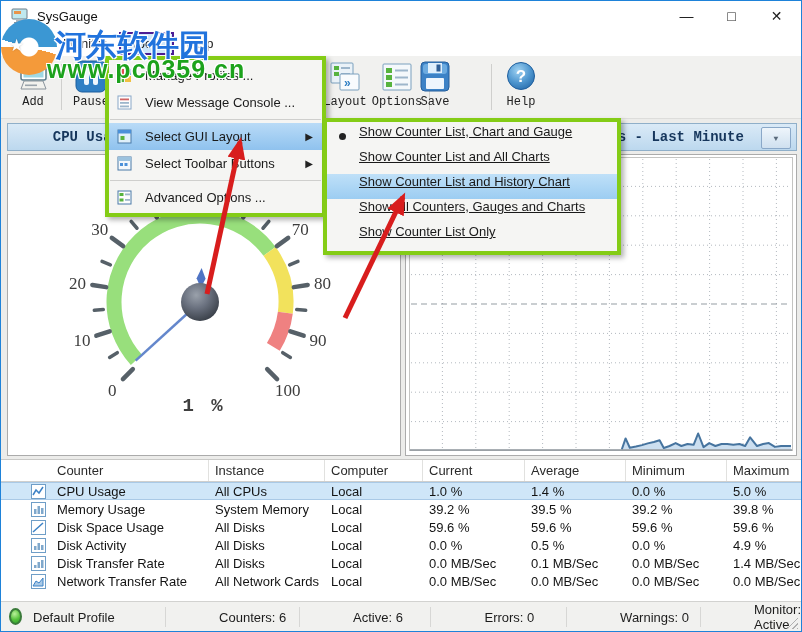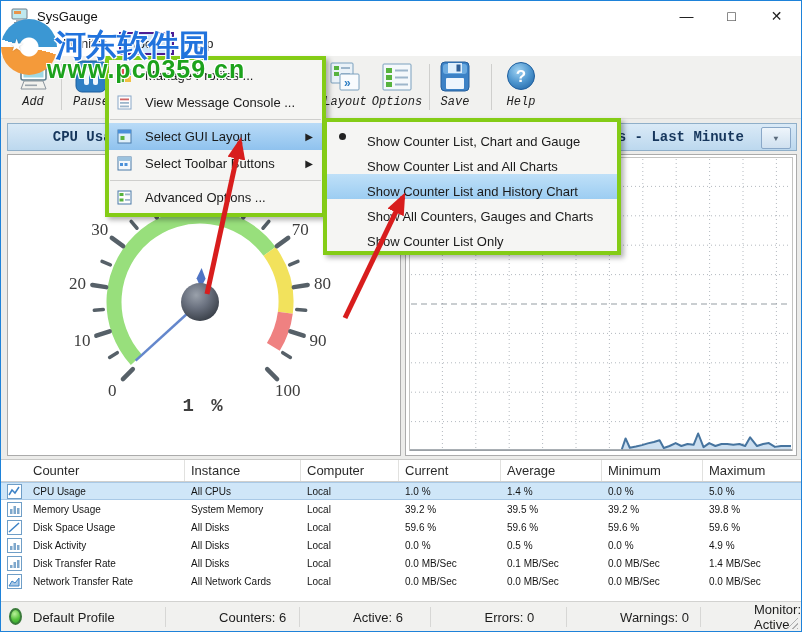--- a/index.html
+++ b/index.html
@@ -16,44 +16,44 @@
   .win-controls{position:absolute;right:2px;top:0;height:30px;display:flex;}
   .win-btn{width:45px;height:30px;display:flex;align-items:center;justify-content:center;font-size:14px;color:#222;}
   
   .menubar{position:absolute;left:0;top:30px;width:100%;height:25px;background:#fff;display:flex;align-items:center;padding-left:6px;}
   .menubar .mitem{padding:2px 10px;margin-right:2px;border:1px solid transparent;}
   .menubar .mitem.active{background:#cfe7fb;border:2px solid #4c1d95;}
   
   .toolbar{position:absolute;left:0;top:55px;width:100%;height:63px;background:#f1f1ef;border-bottom:1px solid #dddddb;}
   .tbtn{position:absolute;top:2px;width:56px;height:58px;display:flex;flex-direction:column;align-items:center;justify-content:flex-start;}
   .tbtn .ticon{width:34px;height:34px;margin-top:2px;}
-  .tbtn .tlabel{font-family:"Liberation Mono","DejaVu Sans Mono",monospace;font-size:12px;color:#222;margin-top:1px;white-space:nowrap;font-style:italic;}
+  .tbtn .tlabel{font-family:"Liberation Mono","DejaVu Sans Mono",monospace;font-size:12px;color:#222;margin-top:1px;white-space:nowrap;}
   .tsep{position:absolute;top:8px;width:1px;height:46px;background:#cfcfcd;}
   
   .main{position:absolute;left:0;top:118px;width:100%;height:340px;background:#ececea;}
   .panel{position:absolute;top:4px;height:333px;}
   .panel-header{height:28px;background:linear-gradient(#daeaf7,#bcd8ee);border:1px solid #8fafc9;
     display:flex;align-items:center;justify-content:center;
     font-family:"Liberation Mono","DejaVu Sans Mono",monospace;font-weight:bold;font-size:14px;color:#16365c;
     white-space:nowrap;overflow:hidden;position:relative;}
   .panel-body{position:absolute;left:0;top:31px;right:0;bottom:0;background:#fff;border:1px solid #ababab;overflow:hidden;}
   .panel-left{left:6px;width:394px;}
   .panel-right{left:404px;width:392px;}
   .gauge-value{position:absolute;left:0;right:0;top:240px;text-align:center;
     font-family:"Liberation Mono","DejaVu Sans Mono",monospace;font-size:19px;font-weight:bold;color:#3f3f3f;letter-spacing:3px;}
   .hdr-dropdown{position:absolute;right:5px;top:3px;width:30px;height:22px;background:linear-gradient(#eef5fb,#cfe0ef);
     border:1px solid #8aa8c8;border-radius:2px;display:flex;align-items:center;justify-content:center;
     font-size:8px;color:#5a6b7c;}
   
   .ctable{position:absolute;left:0;top:458px;width:100%;height:142px;background:#fff;border-top:1px solid #c9c9c7;}
-  .trow,.thead{display:grid;grid-template-columns:26px 158px 116px 98px 102px 101px 101px auto;align-items:center;}
+  .trow,.thead{display:grid;grid-template-columns:26px 158px 116px 98px 102px 101px 101px auto;align-items:center;padding-left:24px;}
   .thead{height:22px;border-bottom:1px solid #cfcfcd;color:#2a2a2a;}
   .thead .hcell{height:100%;display:flex;align-items:center;padding-left:6px;border-right:1px solid #e1e1df;}
   .thead .hcell.noborder{border-right:none;}
-  .trow{height:18px;font-size:10px;color:#141414;}
+  .trow{height:18px;font-size:13px;color:#141414;}
   .trow .cell{padding-left:6px;white-space:nowrap;overflow:hidden;}
   .trow.selected{background:#cfe6f8;box-shadow:inset 0 1px 0 #a9c9e6, inset 0 -1px 0 #a9c9e6;}
   .row-icon{width:15px;height:15px;margin-left:6px;display:block;}
   
   .statusbar{position:absolute;left:0;top:600px;width:100%;height:31px;background:#f1f1ef;border-top:1px solid #d2d2d0;
     display:flex;align-items:center;font-size:13px;color:#1c1c1c;gap:43px;}
   .scell{height:20px;display:flex;align-items:center;border-right:1px solid #d7d7d5;padding-left:10px;}
   .scell.first{width:190px;padding-left:32px;position:relative;}
   .led{position:absolute;left:8px;top:1px;width:13px;height:17px;border-radius:50%;
     background:radial-gradient(circle at 40% 30%,#b9f09a,#55c23a 55%,#2f9f2f);border:2px solid #3a7a3a;}
@@ -64,21 +64,21 @@
   
   .menu{position:absolute;background:#f5f5f3;border:4px solid #84cc16;box-shadow:3px 3px 5px rgba(0,0,0,.3);padding:2px 0;z-index:50;}
   .tools-menu{left:104px;top:55px;width:221px;}
   .menu-item{height:27px;display:flex;align-items:center;position:relative;padding-left:8px;}
   .menu-item .micon{width:15px;height:15px;flex:0 0 auto;}
   .menu-item .mlabel{margin-left:13px;white-space:nowrap;}
   .menu-item.highlighted{background:linear-gradient(#b9dbf7,#8fc2ee);}
   .menu-item .subarrow{position:absolute;right:9px;font-size:10px;color:#222;}
   .menu-sep{height:1px;background:#cfcfcd;margin:3px 1px;}
   .layout-submenu{left:322px;top:117px;width:298px;z-index:55;}
-  .sub-item{height:25px;display:flex;align-items:flex-end;position:relative;padding-left:40px;white-space:nowrap;}
+  .sub-item{height:25px;display:flex;align-items:flex-start;position:relative;padding-left:32px;white-space:nowrap;text-decoration:underline;}
   .sub-item.highlighted{background:linear-gradient(#bfe0f8,#9ccdf2);}
   .sub-item .bullet{position:absolute;left:12px;top:9px;width:7px;height:7px;border-radius:50%;background:#222;}
   
   .arrows{position:absolute;left:0;top:0;width:802px;height:632px;z-index:60;pointer-events:none;}
   .watermark{position:absolute;left:0;top:10px;z-index:70;pointer-events:none;}
   .wm-logo{position:absolute;left:0;top:8px;width:56px;height:56px;border-radius:50%;
     background:
       radial-gradient(circle at 50% 50%, #ffffff 0 9px, rgba(255,255,255,0) 10px),
       conic-gradient(from 130deg, #f49a3a 0deg 140deg, #ffffff 140deg 155deg, #3b97d3 155deg 320deg, #ffffff 320deg 335deg, #f49a3a 335deg 360deg);}
   .wm-star{position:absolute;left:8px;top:16px;color:#fff;font-size:17px;text-shadow:0 0 2px rgba(0,0,0,.25);}
@@ -153,21 +153,21 @@
         <rect x="6" y="8" width="6" height="5" fill="#57b33e"></rect>
         <rect x="6" y="15" width="6" height="5" fill="#57b33e"></rect>
         <rect x="6" y="22" width="6" height="5" fill="#57b33e"></rect>
         <rect x="15" y="9.5" width="13" height="2" fill="#9db6cb"></rect>
         <rect x="15" y="16.5" width="13" height="2" fill="#9db6cb"></rect>
         <rect x="15" y="23.5" width="13" height="2" fill="#9db6cb"></rect>
       </svg>
       <span class="tlabel">Options</span>
     </div>
     <div class="tsep" style="left:428px"></div>
-    <div class="tbtn" style="left:426px">
+    <div class="tbtn" style="left:406px">
       <svg class="ticon" viewBox="0 0 34 34">
         <rect x="3" y="2" width="28" height="29" rx="4" fill="#3c82c6" stroke="#245e9c"></rect>
         <rect x="5" y="4" width="24" height="10" rx="3" fill="#6cabe0"></rect>
         <rect x="10" y="3" width="14" height="10" fill="#dfeffc"></rect>
         <rect x="18.5" y="4.5" width="4" height="7" fill="#2f5f96"></rect>
         <rect x="8" y="18" width="18" height="11" rx="1" fill="#eef6fd"></rect>
       </svg>
       <span class="tlabel">Save</span>
     </div>
     <div class="tsep" style="left:490px"></div>

